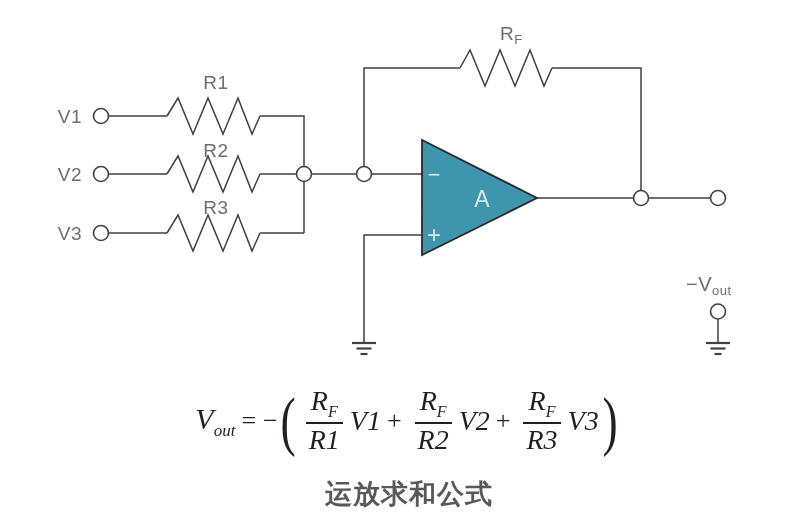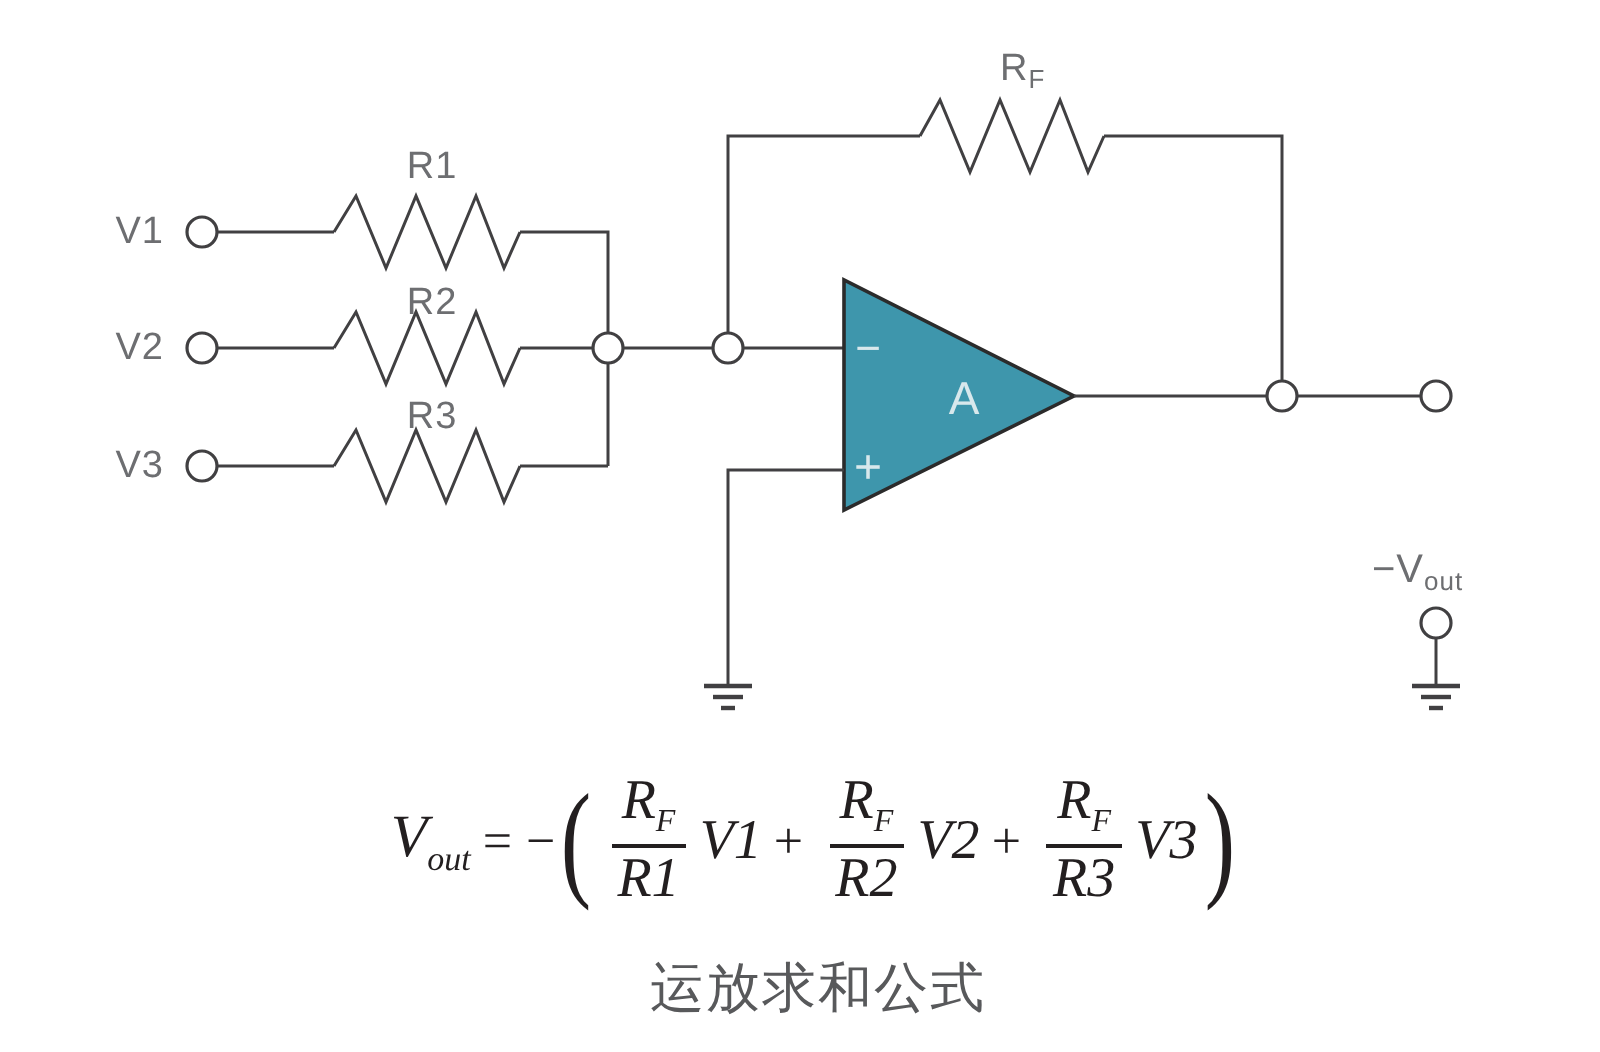--- a/index.html
+++ b/index.html
@@ -49,21 +49,21 @@
     display: inline-block;
     transform: scaleY(1.35) scaleX(0.95);
     margin: 0 1px;
   }
 
   .caption {
     margin-top: 22px;
     padding-left: 18px;
     text-align: center;
     font-size: 27px;
-    font-weight: 400;
+    font-weight: 700;
     letter-spacing: 1px;
     color: var(--caption, #58595B);
     font-family: "Liberation Sans", sans-serif;
   }
 </style>
 </head>
 <body>
 
 <div class="page">
 

